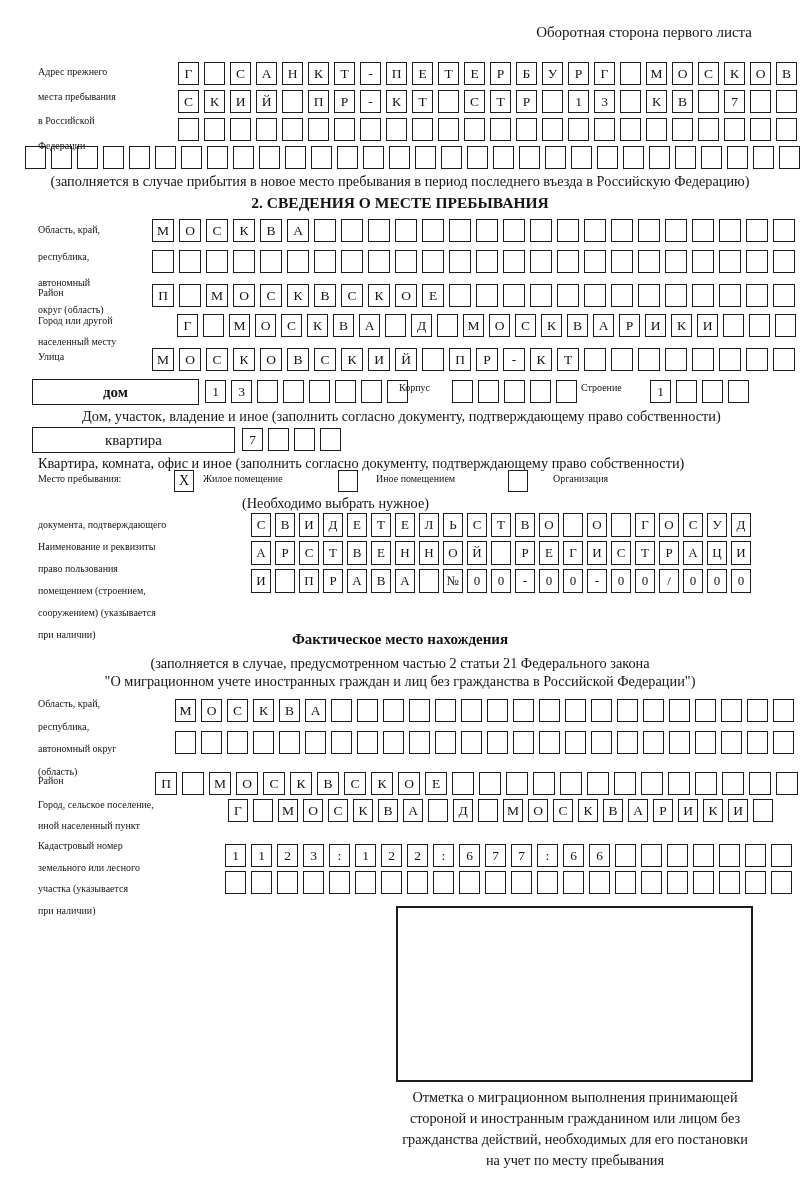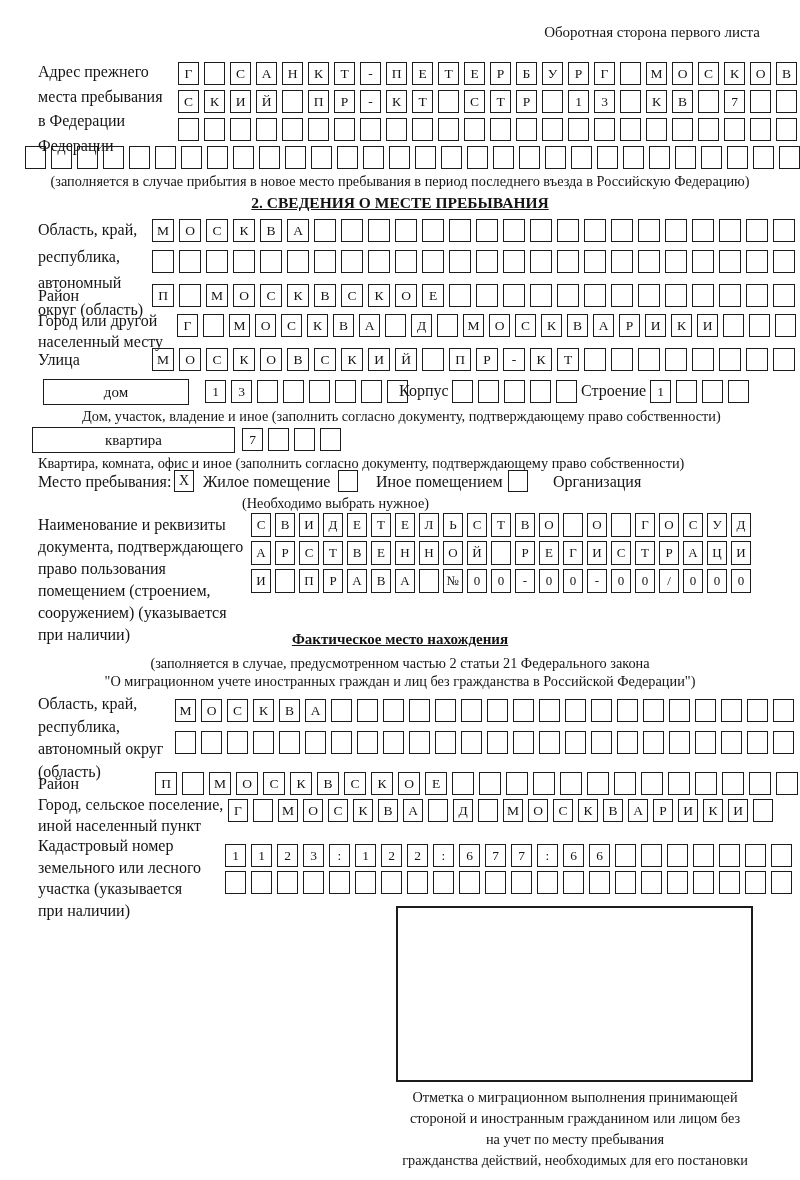--- a/index.html
+++ b/index.html
@@ -4,25 +4,25 @@
 <style>
   * { margin:0; padding:0; box-sizing:border-box; }
   html, body { width:800px; height:1180px; background:#ffffff; }
   body {
     position:relative;
     font-family:"Liberation Serif", serif;
     color:#141414;
     overflow:hidden;
   }
   .abs { position:absolute; }
-  .lbl { font-size:16px; }
+  .lbl { font-size:10px; }
   .lbl div { white-space:nowrap; }
   .note { font-size:14.3px; }
   .center { width:800px; text-align:center; }
-  .bold { font-weight:bold;text-decoration:underline; }
+  .bold { font-weight:bold; }
 
   
   .cells { display:flex; }
   .cells .cell {
     flex:none;
     width:21px; height:23px;
     border:1.6px solid #1c1c1c;
     margin-right:5px;
     display:flex; align-items:center; justify-content:center;
     font-size:13.5px;
@@ -42,26 +42,26 @@
     border:1.6px solid #1c1c1c;
     display:flex; align-items:center; justify-content:center;
     font-size:14px;
   }
   .stamp-box { border:2px solid #1c1c1c; background:#fff; }
   .caption { font-size:14.3px; line-height:21px; text-align:center; }
 </style>
 </head>
 <body>
 
-<div class="abs" style="top:24px; right:40px; font-size:15px;">Оборотная сторона первого листа</div>
+<div class="abs" style="top:24px; right:48px; font-size:15px;">Оборотная сторона первого листа</div>
 
 <div class="abs lbl" style="left:38px; top:60px; line-height:24.5px;">
     <div>Адрес прежнего</div>
     <div>места пребывания</div>
-    <div>в Федерации</div>
+    <div>в Российской</div>
     <div>Федерации</div>
   </div>
 <div class="abs cells" style="left:178px; top:62px;">
     <span class="cell">Г</span>
     <span class="cell"></span>
     <span class="cell">С</span>
     <span class="cell">А</span>
     <span class="cell">Н</span>
     <span class="cell">К</span>
     <span class="cell">Т</span>
@@ -310,21 +310,21 @@
     <span class="cell"></span>
     <span class="cell"></span>
     <span class="cell"></span>
     <span class="cell"></span>
     <span class="cell"></span>
     <span class="cell"></span>
     <span class="cell"></span>
     <span class="cell"></span>
   </div>
 
-<div class="abs fieldbox" style="left:43px; top:379px; width:146px; height:26px;">дом</div>
+<div class="abs fieldbox" style="left:32px; top:379px; width:167px; height:26px;font-weight:bold;">дом</div>
 <div class="abs cells" style="left:205px; top:380px;">
     <span class="cell">1</span>
     <span class="cell">3</span>
     <span class="cell"></span>
     <span class="cell"></span>
     <span class="cell"></span>
     <span class="cell"></span>
     <span class="cell"></span>
     <span class="cell"></span>
   </div>
@@ -357,22 +357,22 @@
 <div class="abs lbl" style="left:38px; top:473px;">Место пребывания:</div>
 <div class="abs cb" style="left:174px; top:470px;">X</div>
 <div class="abs lbl" style="left:203px; top:473px;">Жилое помещение</div>
 <div class="abs cb" style="left:338px; top:470px;"></div>
 <div class="abs lbl" style="left:376px; top:473px;">Иное помещением</div>
 <div class="abs cb" style="left:508px; top:470px;"></div>
 <div class="abs lbl" style="left:553px; top:473px;">Организация</div>
 <div class="abs note" style="left:242px; top:495px;">(Необходимо выбрать нужное)</div>
 
 <div class="abs lbl" style="left:38px; top:514px; line-height:22px;">
+    <div>документа, подтверждающего</div>
     <div>Наименование и реквизиты</div>
-    <div>документа, подтверждающего</div>
     <div>право пользования</div>
     <div>помещением (строением,</div>
     <div>сооружением) (указывается</div>
     <div>при наличии)</div>
   </div>
 <div class="abs cells c24" style="left:251px; top:513px;">
     <span class="cell">С</span>
     <span class="cell">В</span>
     <span class="cell">И</span>
     <span class="cell">Д</span>
@@ -615,15 +615,15 @@
     <span class="cell"></span>
     <span class="cell"></span>
     <span class="cell"></span>
     <span class="cell"></span>
   </div>
 
 <div class="abs stamp-box" style="left:396px; top:906px; width:357px; height:176px;"></div>
 <div class="abs caption" style="left:380px; top:1087px; width:390px;">
     <div>Отметка о миграционном выполнения принимающей</div>
     <div>стороной и иностранным гражданином или лицом без</div>
+    <div>гражданства действий, необходимых для его постановки</div>
     <div>на учет по месту пребывания</div>
-    <div>гражданства действий, необходимых для его постановки</div>
   </div>
 
 </body></html>

